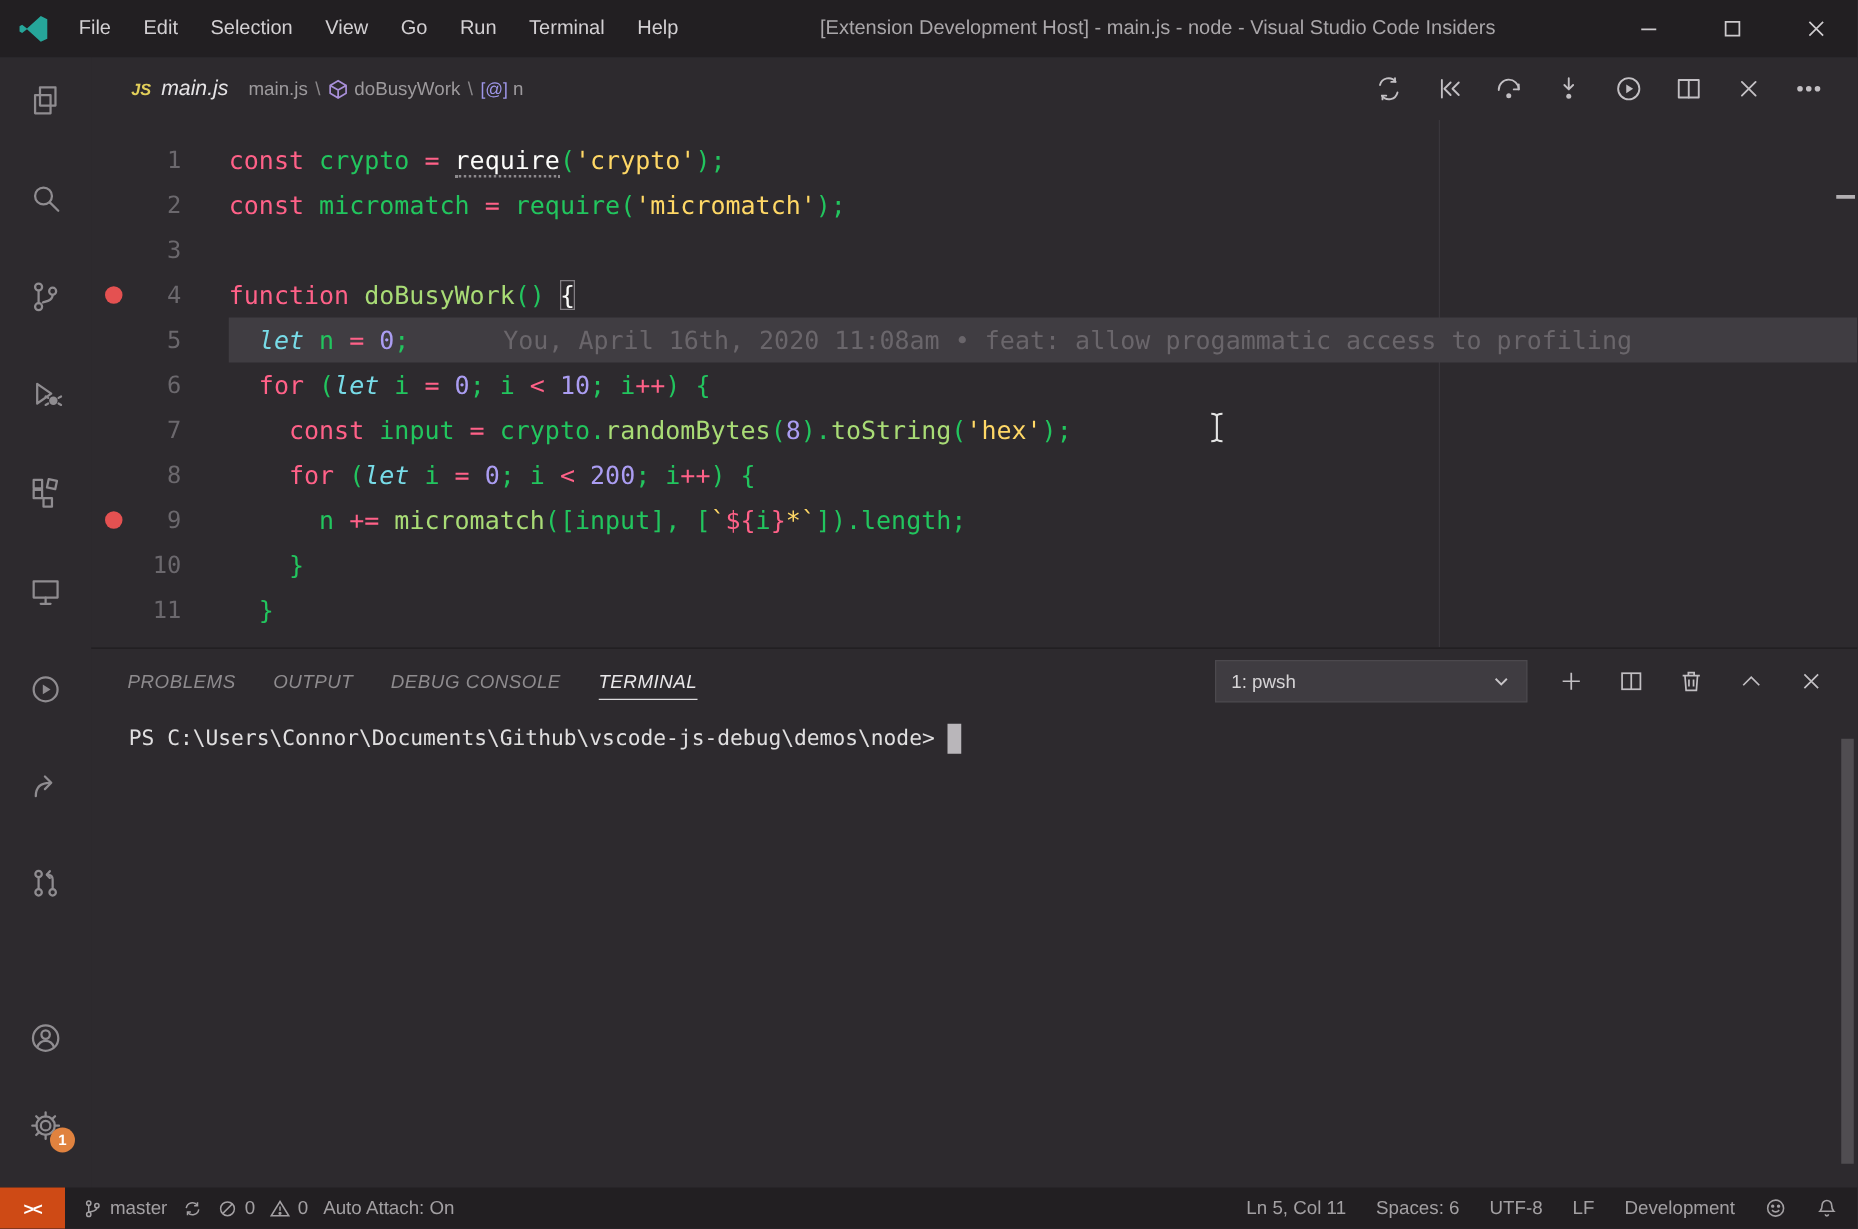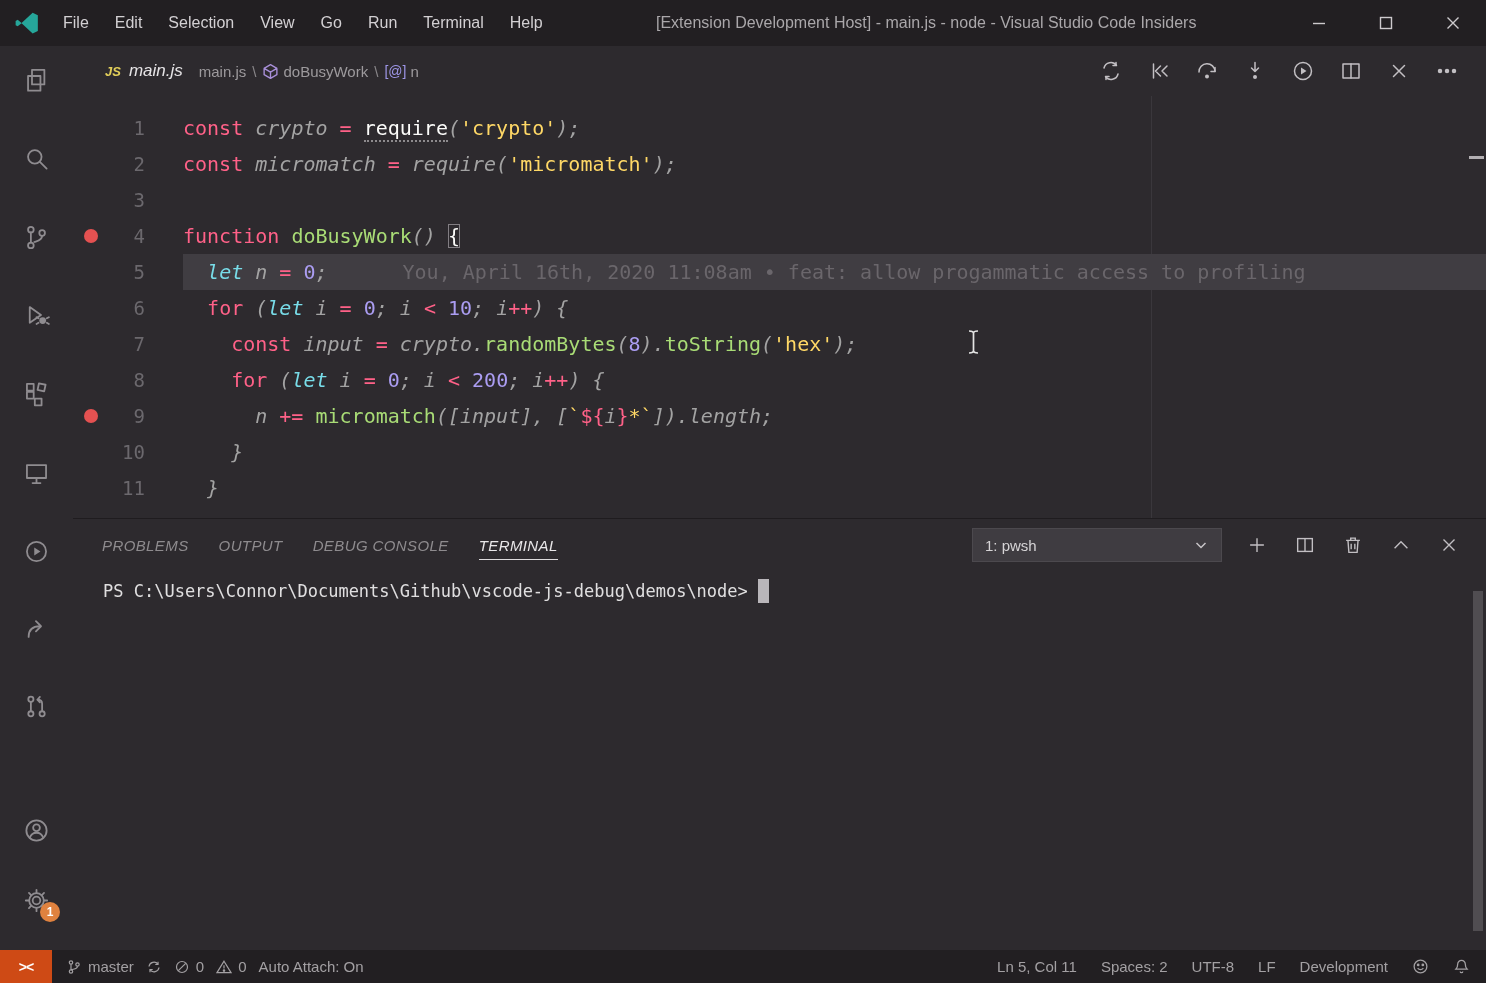--- a/index.html
+++ b/index.html
@@ -44,21 +44,21 @@
   .editor { position:relative; height:422px; background:#2d2a2e; overflow:hidden; padding-top:14px; }
   .ruler { position:absolute; left:1078px; top:0; bottom:0; width:1px; background:#3a373c; }
   .ov-cursor { position:absolute; right:2px; top:60px; width:15px; height:2.5px; background:#b2afb2; }
   .code-row { position:relative; display:flex; height:36px; font-family:"DejaVu Sans Mono","Liberation Mono",monospace; font-size:20px; line-height:36px; white-space:pre; }
   .gutter { position:relative; width:110px; flex:none; }
   .lnum { display:block; text-align:right; padding-right:38px; color:#6b686d; font-size:19px; }
   .bp { position:absolute; left:11px; top:11px; width:14px; height:14px; border-radius:50%; }
   .bp.on { background:#e45151; }
   .code-text { flex:1; color:#fcfcfa; }
   .code-row.active .code-text { background:#403d42; }
-  .tk-k { color:#ff6188; } .tk-p { color:#a3a3a3;font-style:italic; } .tk-f { color:#a9dc76; }
+  .tk-k { color:#ff6188; } .tk-p { color:#22c55e; } .tk-f { color:#a9dc76; }
   .tk-s { color:#ffd866; } .tk-n { color:#ab9df2; }
   .tk-l { color:#78dce8; font-style:italic; }
   .tk-q { color:#fcfcfa; border-bottom:2px dotted #8d8a8d; }
   .tk-m { color:#fcfcfa; box-shadow:inset 0 0 0 1px #827e83; }
   .blame { color:#6a666b; margin-left:75px; }
 
   
   .panel { position:relative; height:432px; background:#2d2a2e; border-top:1px solid #1f1c1f; }
   .panel-header { height:52px; display:flex; align-items:center; padding:0 24px 0 29px; }
   .tabs { display:flex; gap:30px;font-style:italic; }
@@ -399,21 +399,21 @@
           <circle cx="8" cy="11.6" r=".7" fill="#a3a0a3"></circle>
         </svg>
       <span>0</span>
     </span>
     <span class="sb-item">
       <span>Auto Attach: On</span>
     </span>
   </span>
   <span class="sb-right">
     <span class="sb-item">Ln 5, Col 11</span>
-    <span class="sb-item">Spaces: 2</span>
+    <span class="sb-item">Spaces: 6</span>
     <span class="sb-item">UTF-8</span>
     <span class="sb-item">LF</span>
     <span class="sb-item">Development</span>
     <span class="sb-item">
       <svg width="17" height="17" viewBox="0 0 16 16">
           <circle cx="8" cy="8" r="6"></circle>
           <circle cx="5.8" cy="6.5" r=".7" fill="#a3a0a3"></circle>
           <circle cx="10.2" cy="6.5" r=".7" fill="#a3a0a3"></circle>
           <path d="M5.3 9.5c1.5 1.8 3.9 1.8 5.4 0"></path>
         </svg>

